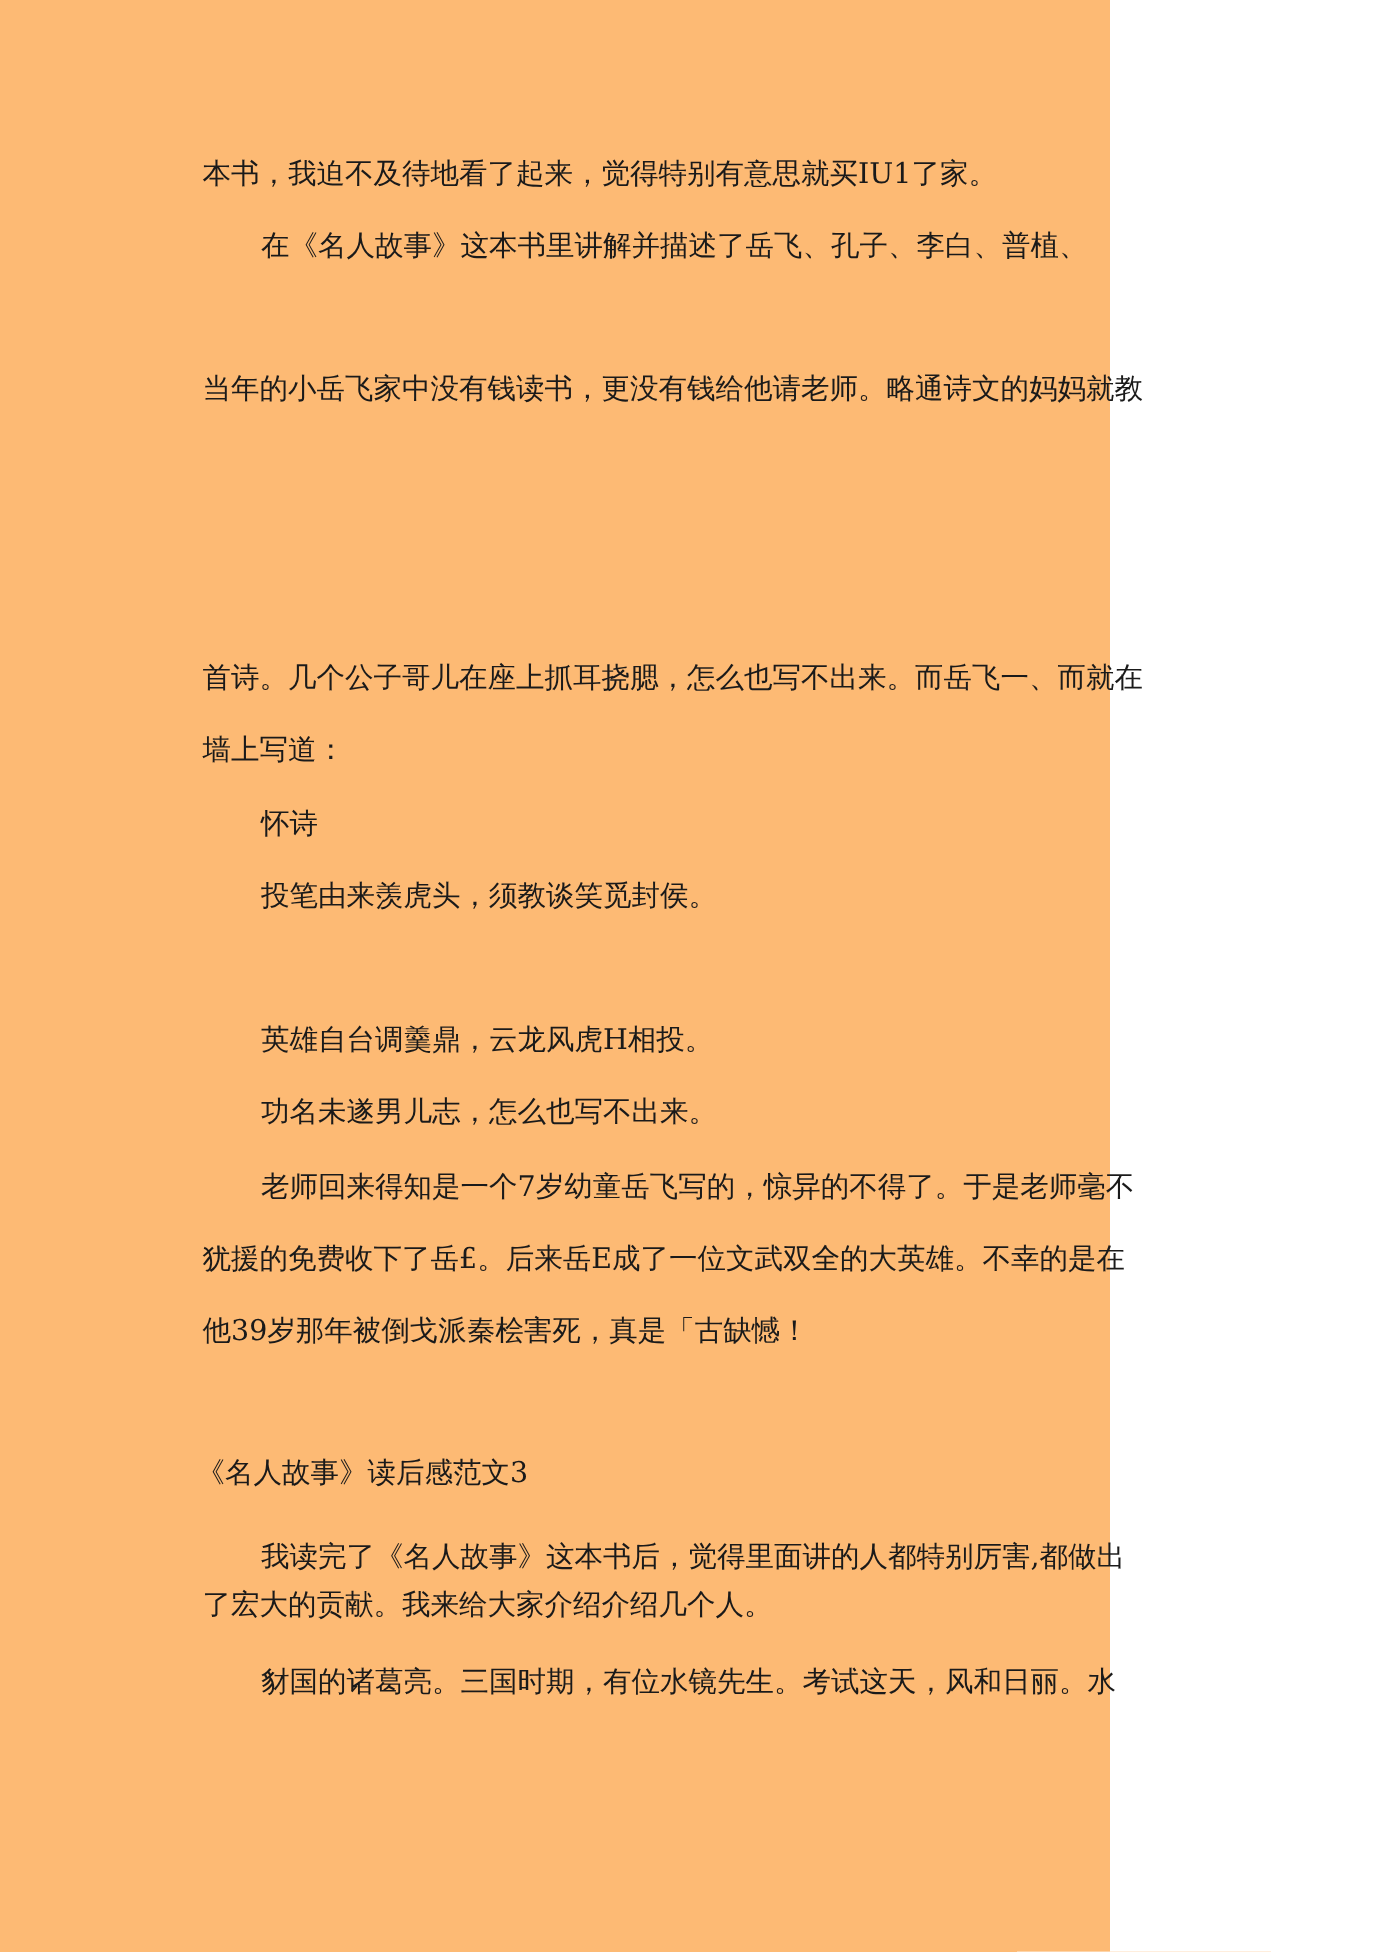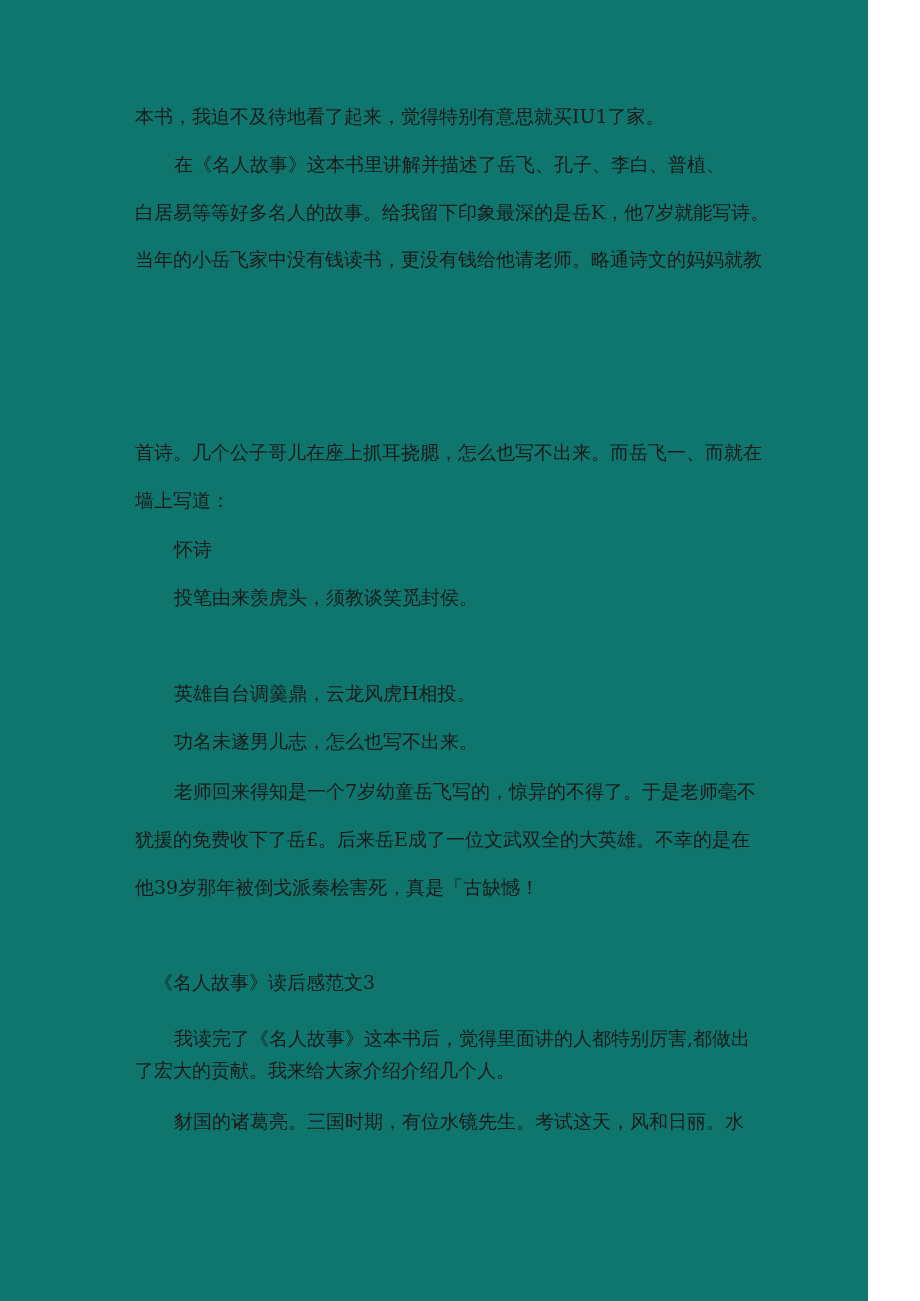--- a/index.html
+++ b/index.html
@@ -1,31 +1,30 @@
 <!DOCTYPE html>
 <html><head>
 <meta charset="utf-8">
 <style>
   html, body { margin: 0; padding: 0; background: #ffffff; }
   body { width: 920px; height: 1301px; position: relative; overflow: hidden;
          font-family: "DejaVu Serif", "Liberation Serif", serif; color: #1a1a1a; }
-  .page { position: absolute; left: 0; top: 0; width: 868px; height: 1301px; background: #0f766e; }
+  .page { position: absolute; left: 0; top: 0; width: 740px; height: 1301px; background: #fdba74; }
   .line { position: absolute; left: 135px; white-space: nowrap; font-size: 19px; line-height: 24px; }
   .indent { left: 174px; }
-  .heading { left: 131px; margin-left: 23px; }
+  .heading { left: 131px; }
 </style>
 </head>
 <body>
 
 <div class="page">
 
   <div class="line" style="top:104px">本书，我迫不及待地看了起来，觉得特别有意思就买IU1了家。</div>
 
   <div class="line indent" style="top:152px">在《名人故事》这本书里讲解并描述了岳飞、孔子、李白、普植、</div>
-  <div class="line" style="top:200px">白居易等等好多名人的故事。给我留下印象最深的是岳K，他7岁就能写诗。</div>
   <div class="line" style="top:247px">当年的小岳飞家中没有钱读书，更没有钱给他请老师。略通诗文的妈妈就教</div>
 
   <div class="line" style="top:440px">首诗。几个公子哥儿在座上抓耳挠腮，怎么也写不出来。而岳飞一、而就在</div>
   <div class="line" style="top:488px">墙上写道：</div>
 
   <div class="line indent" style="top:537px">怀诗</div>
   <div class="line indent" style="top:585px">投笔由来羡虎头，须教谈笑觅封侯。</div>
   <div class="line indent" style="top:681px">英雄自台调羹鼎，云龙风虎H相投。</div>
   <div class="line indent" style="top:729px">功名未遂男儿志，怎么也写不出来。</div>
 

